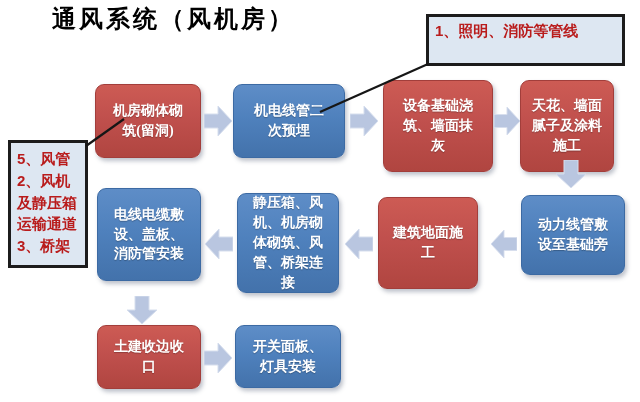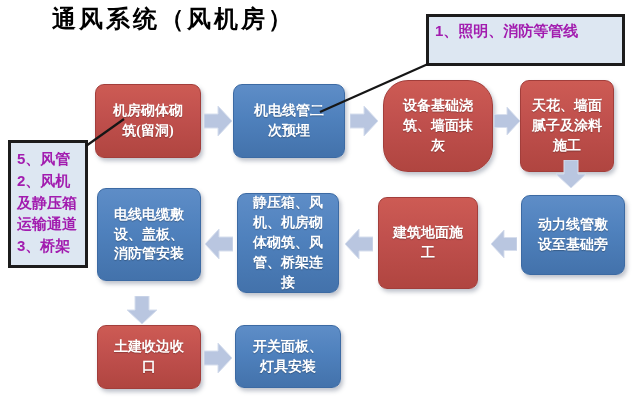--- a/index.html
+++ b/index.html
@@ -22,21 +22,21 @@
     box-shadow:2px 3px 4px rgba(110,120,140,0.45);
   }
   .node.red  { background:linear-gradient(180deg,#cd5b54 0%,#c0504d 45%,#b04540 100%); border:1px solid #a23e3b; }
   .node.blue { background:linear-gradient(180deg,#5e8dc7 0%,#4f81bd 45%,#4372ab 100%); border:1px solid #3c6aa3; }
   .node .lbl { display:block; width:82px; line-height:1.42; text-shadow:0 1px 1px rgba(0,0,0,0.25);font-family:Liberation Serif, serif; }
 
   .arrow { position:absolute; }
 
   .callout {
     position:absolute; background:#dde7f2; border:3px solid #1c1c1c;
-    box-sizing:border-box; color:#a21caf; font-weight:bold; font-size:15px;
+    box-sizing:border-box; color:#b91c1c; font-weight:bold; font-size:15px;
     line-height:1.45; padding:3px 6px;
   }
   .callout .line { display:block; }
 
   .leaders { position:absolute; left:0; top:0; width:640px; height:402px; pointer-events:none; }
 </style>
 </head>
 <body>
 
 <div class="canvas">
@@ -62,21 +62,21 @@
   </svg>
 
   <div class="node blue" style="left:233px; top:84px; width:112px; height:74px;">
     <span class="lbl">机电线管二次预埋</span>
   </div>
 
   <svg class="arrow" style="left:350px; top:106px;" width="28" height="30" viewBox="0 0 28 30">
     <polygon points="0,8 14,8 14,0 28,15 14,30 14,22 0,22" fill="#b9c6e0" stroke="#d6deed" stroke-width="1"></polygon>
   </svg>
 
-  <div class="node red" style="left:383px; top:80px; width:110px; height:92px;border-radius:25px;">
+  <div class="node red" style="left:383px; top:80px; width:110px; height:92px;">
     <span class="lbl">设备基础浇筑、墙面抹灰</span>
   </div>
 
   <svg class="arrow" style="left:494px; top:106px;" width="26" height="30" viewBox="0 0 28 30">
     <polygon points="0,8 14,8 14,0 28,15 14,30 14,22 0,22" fill="#b9c6e0" stroke="#d6deed" stroke-width="1"></polygon>
   </svg>
 
   <div class="node red" style="left:520px; top:80px; width:94px; height:92px;">
     <span class="lbl">天花、墙面腻子及涂料施工</span>
   </div>

